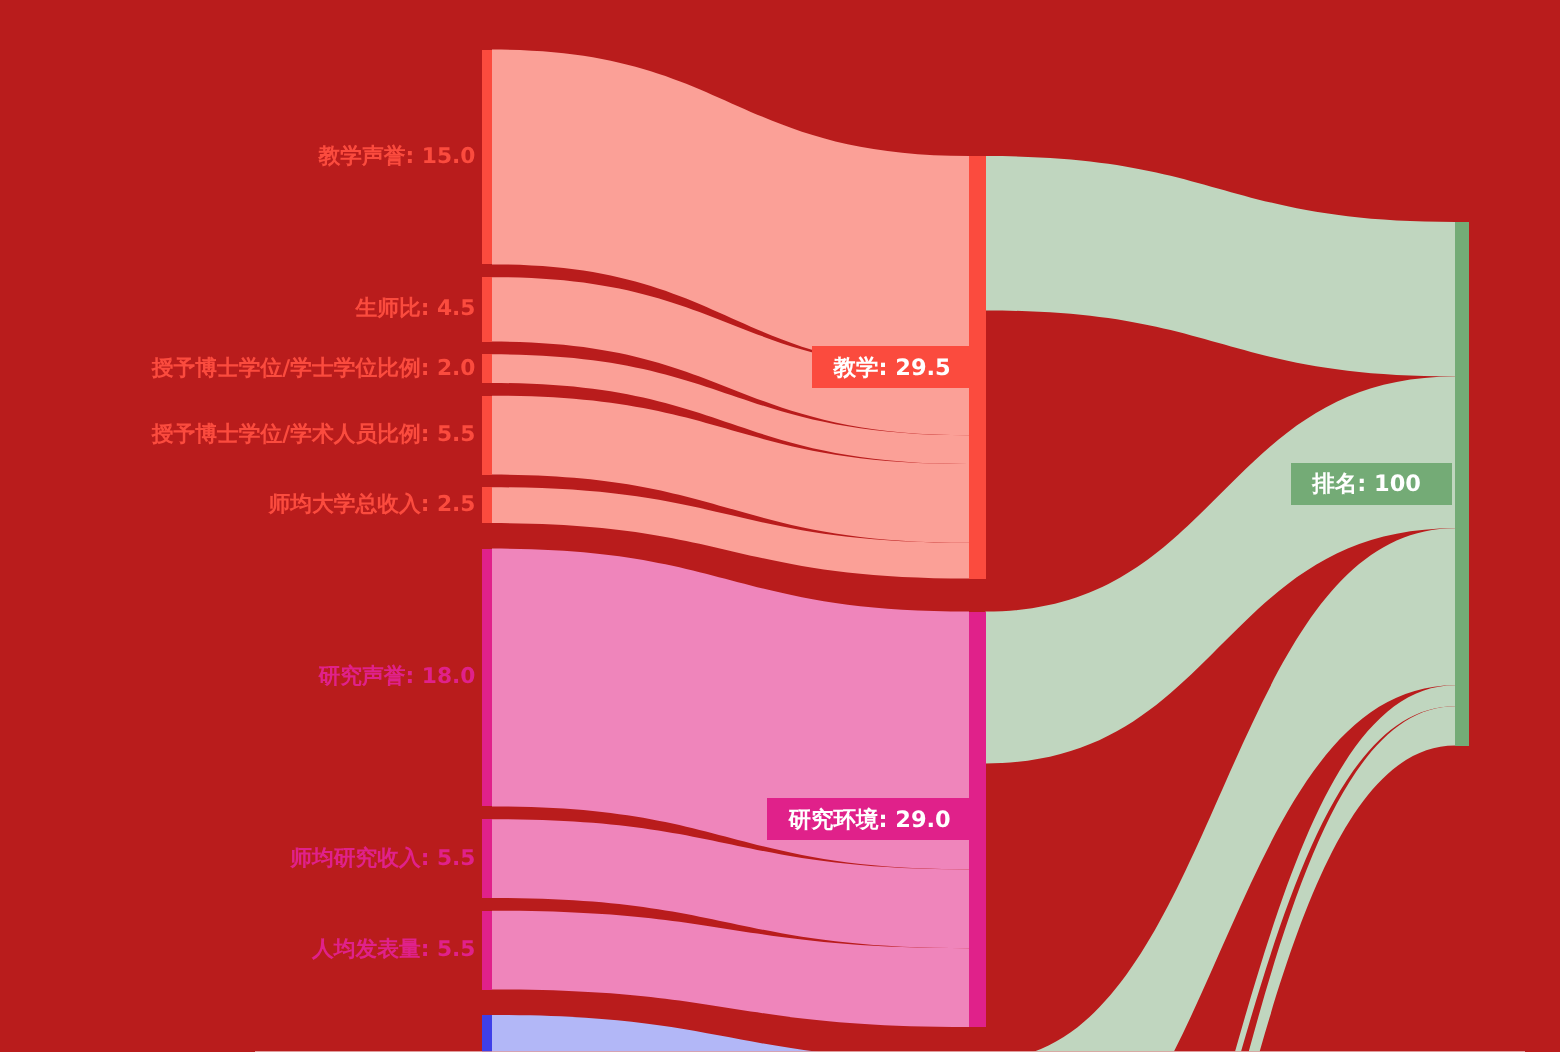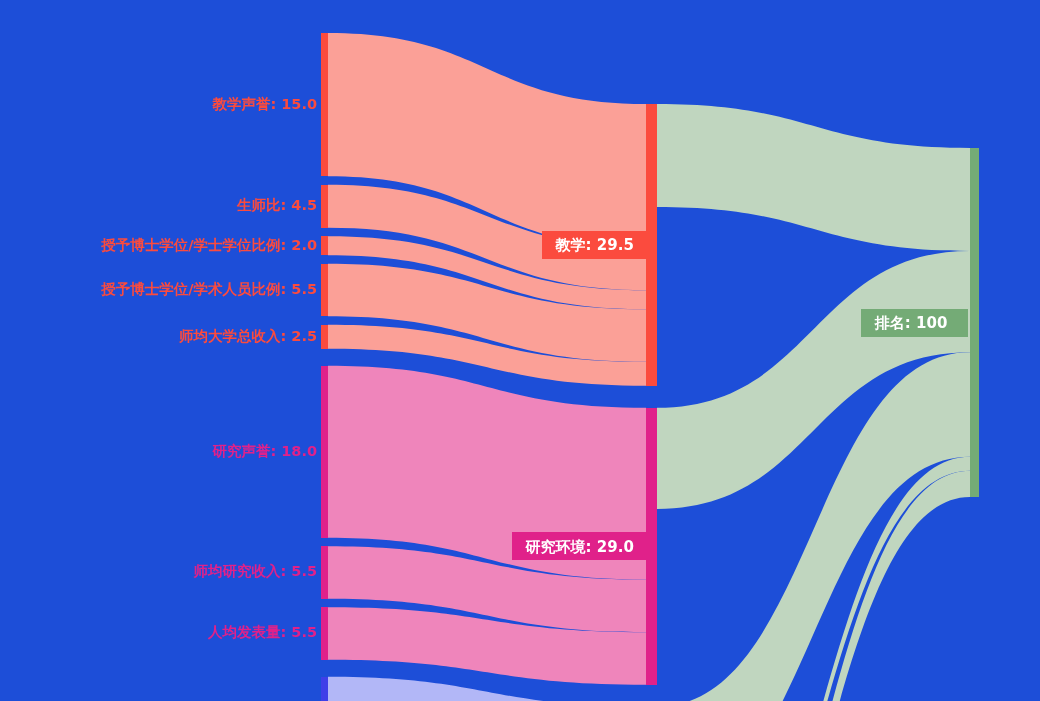--- a/index.html
+++ b/index.html
@@ -1,20 +1,20 @@
 <!DOCTYPE html>
 <html><head>
 <meta charset="utf-8">
 <style>
   html,body{margin:0;padding:0;background:#ffffff;}
   body{
     width:1040px;height:701px;overflow:hidden;
     font-family:"DejaVu Sans","Liberation Sans",sans-serif;
   }
-  #sankey-root{position:relative;width:1040px;height:701px;background:#1d4ed8;}
+  #sankey-root{position:relative;width:1040px;height:701px;background:#b91c1c;}
   svg{display:block;}
   .node-rect{shape-rendering:crispEdges;}
   .link-path{fill-opacity:1;}
   .src-label{
     font-size:14.5px;font-weight:bold;text-anchor:end;dominant-baseline:middle;
     font-family:"DejaVu Sans","Liberation Sans",sans-serif;
   }
   .mid-label-text,.end-label-text{
     font-size:15px;font-weight:bold;fill:#ffffff;dominant-baseline:middle;
     font-family:"DejaVu Sans","Liberation Sans",sans-serif;

